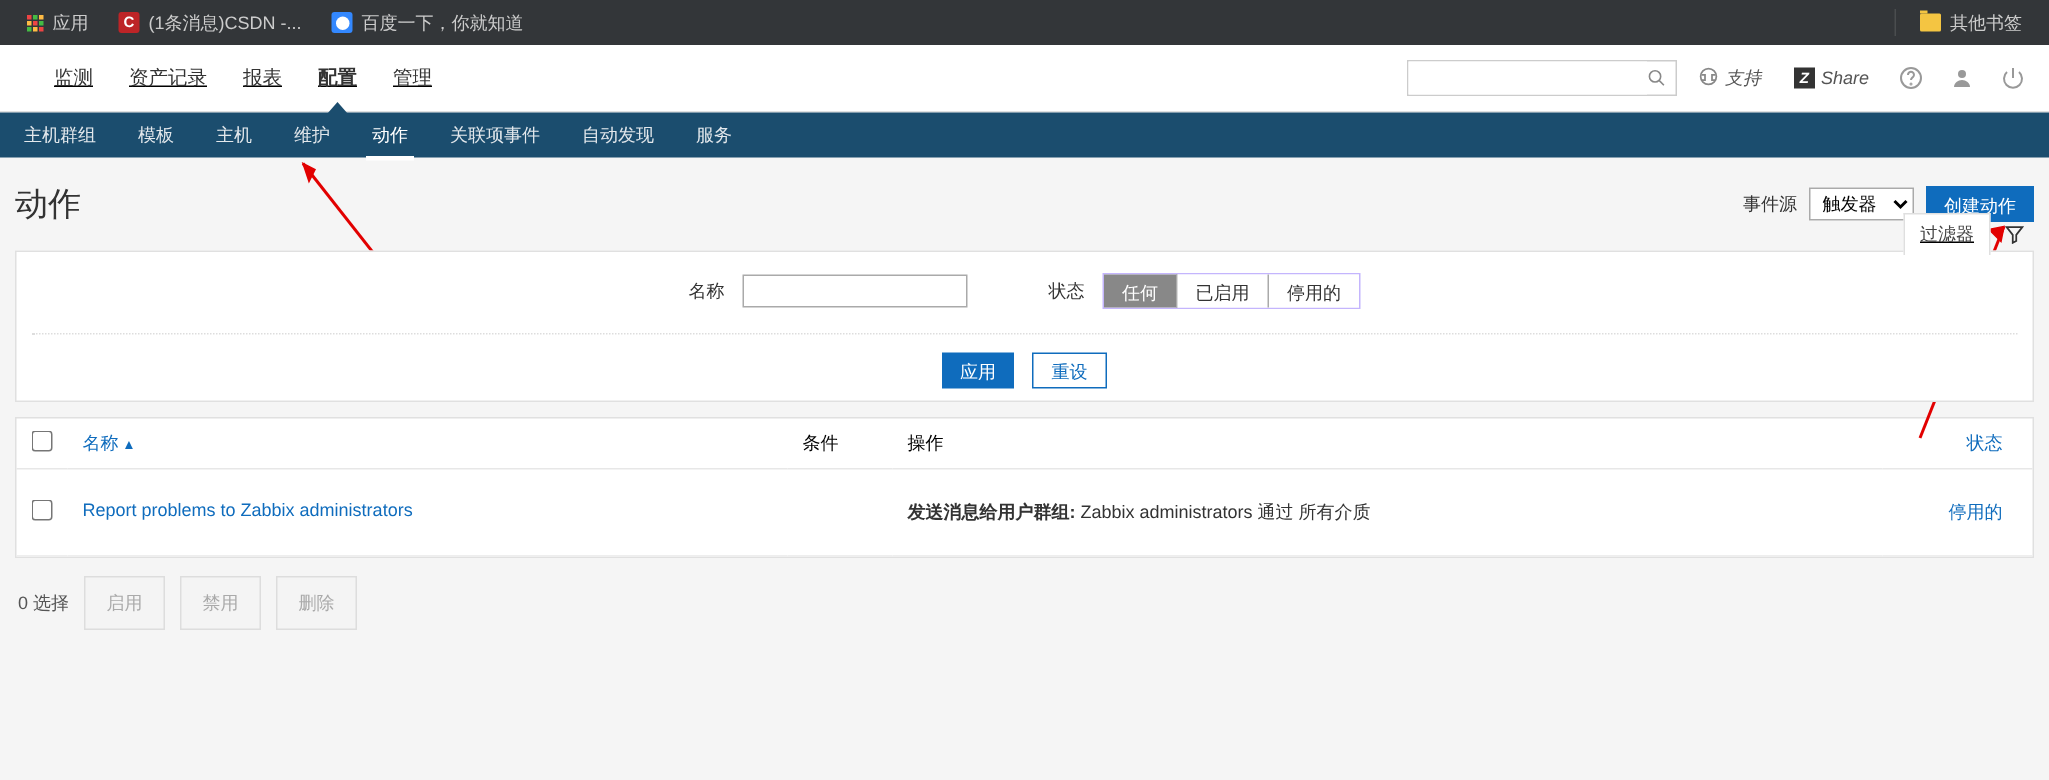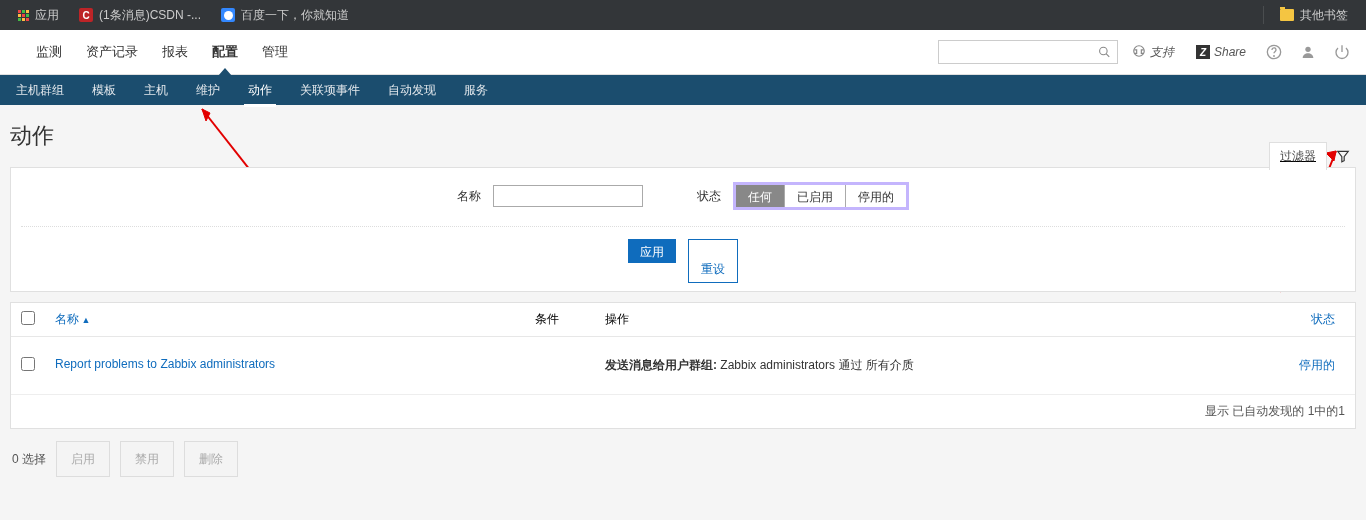--- a/index.html
+++ b/index.html
@@ -17,21 +17,21 @@
     .csdn-icon { width: 14px; height: 14px; background: #bd2427; color: #fff; display: flex; align-items: center; justify-content: center; font-weight: bold; border-radius: 2px; font-size: 10px;}
     .baidu-icon { width: 14px; height: 14px; background: #3388ff; border-radius: 2px; display: flex; align-items: center; justify-content: center;}
     .baidu-icon::before{content:"";width:9px;height:9px;background:#fff;border-radius:50%;}
     .folder-icon { width: 14px; height: 12px; background: #f4c542; border-radius: 1px; position: relative; }
     .folder-icon::before { content: ""; position: absolute; top: -2px; left: 0; width: 5px; height: 2px; background: #f4c542; }
     .divider-v { width: 1px; height: 18px; background: #4a4d4f; margin: 0 4px; }
     
     
     .zabbix-header { background: #fff; height: 45px; display: flex; align-items: center; padding: 0 10px; border-bottom: 1px solid #e0e0e0; }
     .logo { background: #d40000; color: #fff; font-weight: bold; font-size: 22px; padding: 4px 8px; letter-spacing: 1px; font-family: Arial; }
-    .main-nav { display: flex; margin-left: 14px; }
+    .main-nav { display: flex; margin-left: 14px; text-decoration: underline; }
     .main-nav-item { color: #333; font-size: 13px; padding: 14px 12px; cursor: pointer; position: relative; }
     .main-nav-item.active { font-weight: bold; }
     .main-nav-item.active::after { content: ""; position: absolute; bottom: -1px; left: 50%; transform: translateX(-50%); border-left: 7px solid transparent; border-right: 7px solid transparent; border-bottom: 8px solid #1b4d6e; }
     .header-right { margin-left: auto; display: flex; align-items: center; gap: 6px; }
     .search-box { border: 1px solid #ccc; width: 180px; height: 24px; display: flex; align-items: center; padding-right: 6px;}
     .search-box input { border: none; width: 100%; padding: 0 6px; outline: none; height: 22px;}
     .header-link { color: #555; font-size: 12px; padding: 4px 8px; cursor: pointer; display: flex; align-items: flex-start; gap: 4px; font-style: italic;}
     .z-badge { background: #333; color: #fff; width: 14px; height: 14px; display: inline-flex; align-items: center; justify-content: center; font-size: 10px; font-weight: bold;}
     .icon-btn { width: 28px; height: 28px; display: flex; align-items: center; justify-content: center; color: #999; cursor: pointer; font-size: 16px;}
     
@@ -50,26 +50,26 @@
     .select { border: 1px solid #aaa; padding: 2px 4px; font-size: 12px; height: 22px; width: 70px; background: #fff;}
     .btn-primary { background: #0f6cbd; color: #fff; border: none; padding: 5px 12px; font-size: 12px; cursor: pointer; height: 24px;}
     
     
     .filter-container { background: #fff; border: 1px solid #e0e0e0; padding: 14px 10px 8px; position: relative;}
     .filter-tab-wrap { position: absolute; right: 0; top: -26px; display: flex; align-items: center; gap: 4px; text-decoration: underline;}
     .filter-tab { background: #fff; border: 1px solid #dfdfdf; border-bottom: none; padding: 5px 10px; font-size: 12px; color: #444; cursor: pointer;}
     .filter-icn { width: 24px; height: 24px; display: flex; align-items: center; justify-content: center; cursor: pointer;}
     .filter-row { display: flex; justify-content: center; align-items: center; gap: 12px; padding-bottom: 16px; border-bottom: 1px dotted #ddd;}
     .text-input { border: 1px solid #aaa; height: 22px; width: 150px; padding: 0 4px;}
-    .seg-group { display: flex; border: 3px solid #c4b5fd; }
+    .seg-group { display: flex; border: 1px solid #c4b5fd; }
     .seg-btn { background: #fff; border: none; border-right: 1px solid #aaa; padding: 4px 12px; font-size: 12px; cursor: pointer; color: #333; height: 22px;}
     .seg-btn:last-child { border-right: none; }
     .seg-btn.active { background: #888; color: #fff; }
     .filter-actions { display: flex; justify-content: center; gap: 12px; padding-top: 12px;}
-    .btn-outline { background: #fff; color: #0f6cbd; border: 1px solid #0f6cbd; padding: 21px 12px; font-size: 12px; cursor: pointer; height: 24px;}
+    .btn-outline { background: #fff; color: #0f6cbd; border: 1px solid #0f6cbd; padding: 4px 12px; font-size: 12px; cursor: pointer; height: 24px;}
     
     
     .table-container { background: #fff; border: 1px solid #e0e0e0; margin-top: 10px; }
     .tbl { width: 100%; border-collapse: collapse; }
     .tbl th { text-align: left; font-weight: normal; padding: 8px 10px; border-bottom: 1px solid #e7e7e7; font-size: 12px;}
     .tbl th a { color: #0f6cbd; cursor: pointer; }
     .tbl th.status-col a { color: #0f6cbd;}
     .tbl td { padding: 20px 10px; border-bottom: 1px solid #eee; vertical-align: top; font-size: 12px; color: #333;}
     .tbl td a { color: #0f6cbd; }
     .chk { width: 14px; height: 14px; }
@@ -181,20 +181,27 @@
   <div class="sub-nav-item">维护</div>
   <div class="sub-nav-item active">动作</div>
   <div class="sub-nav-item">关联项事件</div>
   <div class="sub-nav-item">自动发现</div>
   <div class="sub-nav-item">服务</div>
 </div>
 
 <div class="page">
   <div class="page-head">
     <h1 class="page-title">动作</h1>
+    <div class="page-head-right">
+      <span class="label">事件源</span>
+      <select class="select">
+        <option>触发器</option>
+      </select>
+      <button class="btn-primary">创建动作</button>
+    </div>
   </div>
 
   <div class="arrow" style="left:192px; top:2px;">
     <svg width="120" height="120">
         <line x1="10" y1="2" x2="95" y2="110" stroke-width="2"></line>
         <polygon points="10,2 18,6 14,14"></polygon>
       </svg>
   </div>
 
   <div class="arrow" style="right:10px; top:42px;">
@@ -244,21 +251,20 @@
       <tbody>
         <tr>
           <td><input type="checkbox" class="chk" style=""></td>
           <td><a>Report problems to Zabbix administrators</a></td>
           <td></td>
           <td><b>发送消息给用户群组:</b><span> Zabbix administrators 通过 所有介质</span></td>
           <td class="th-right"><a class="status-disabled">停用的</a></td>
         </tr>
       </tbody>
     </table>
-    <div class="table-footer">显示 已自动发现的 1中的1</div>
   </div>
 
   <div class="bottom-actions">
     <span class="sel-count">0 选择</span>
     <button class="btn-disabled">启用</button>
     <button class="btn-disabled">禁用</button>
     <button class="btn-disabled">删除</button>
   </div>
 </div>
 

